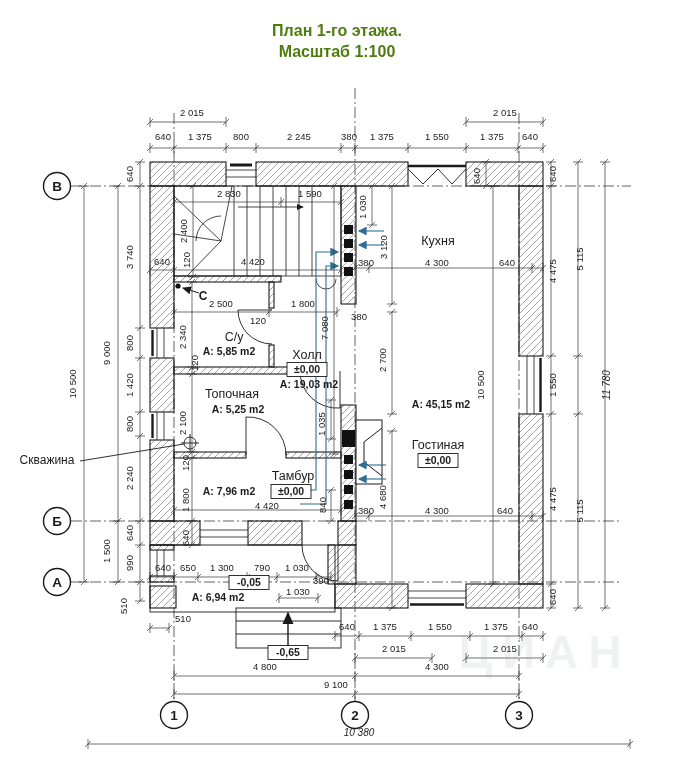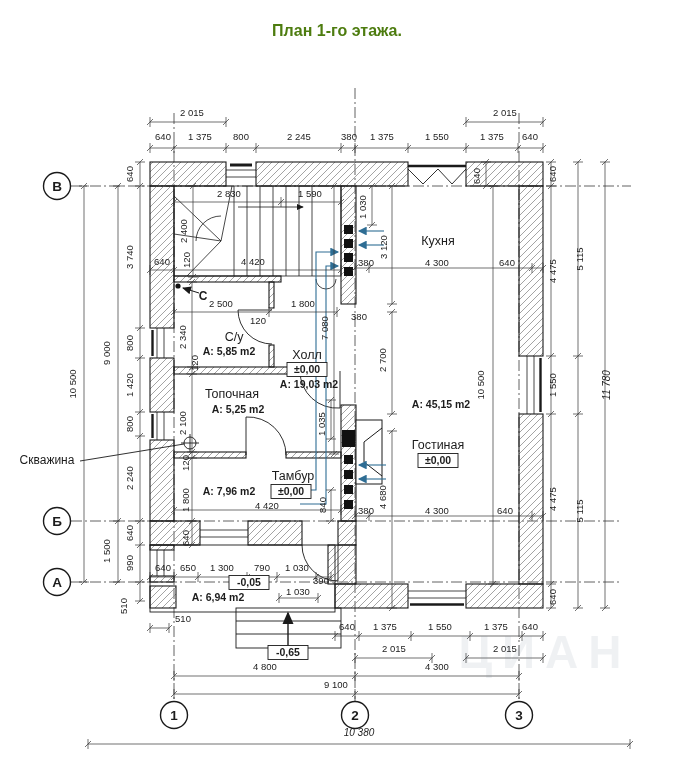--- a/index.html
+++ b/index.html
@@ -18,20 +18,21 @@
   text.marker{font-size:12px;font-weight:bold;}
   text.axis{font-size:13.5px;font-weight:bold;}
   text.wm{font-size:46px;font-weight:bold;fill:#6e8096;opacity:0.10;letter-spacing:10px;}
 </style>
 </head>
 <body>
 
 <div id="page">
   <div id="title">
     <div class="t1">План 1-го этажа.</div>
+    <div class="t2">Масштаб 1:100</div>
   </div>
 
   <svg id="plan" width="674" height="766" viewBox="0 0 674 766">
     <defs>
       <pattern id="hatch" patternUnits="userSpaceOnUse" width="7" height="7">
         <path d="M0,7 L7,0" stroke="#8d8d8d" stroke-width="0.8"></path>
       </pattern>
       <marker id="arr" markerWidth="10" markerHeight="8" refX="8" refY="4" orient="auto">
         <path d="M0,0 L9,4 L0,8 z" fill="#1a1a1a"></path>
       </marker>

